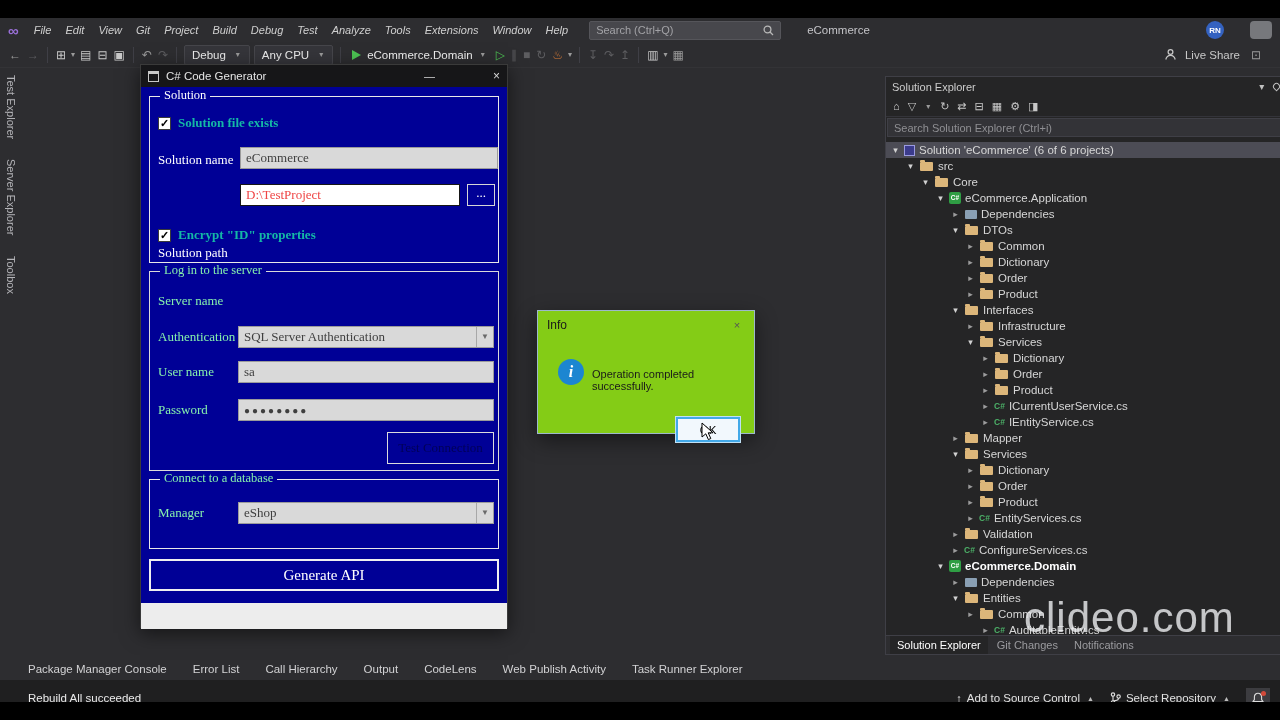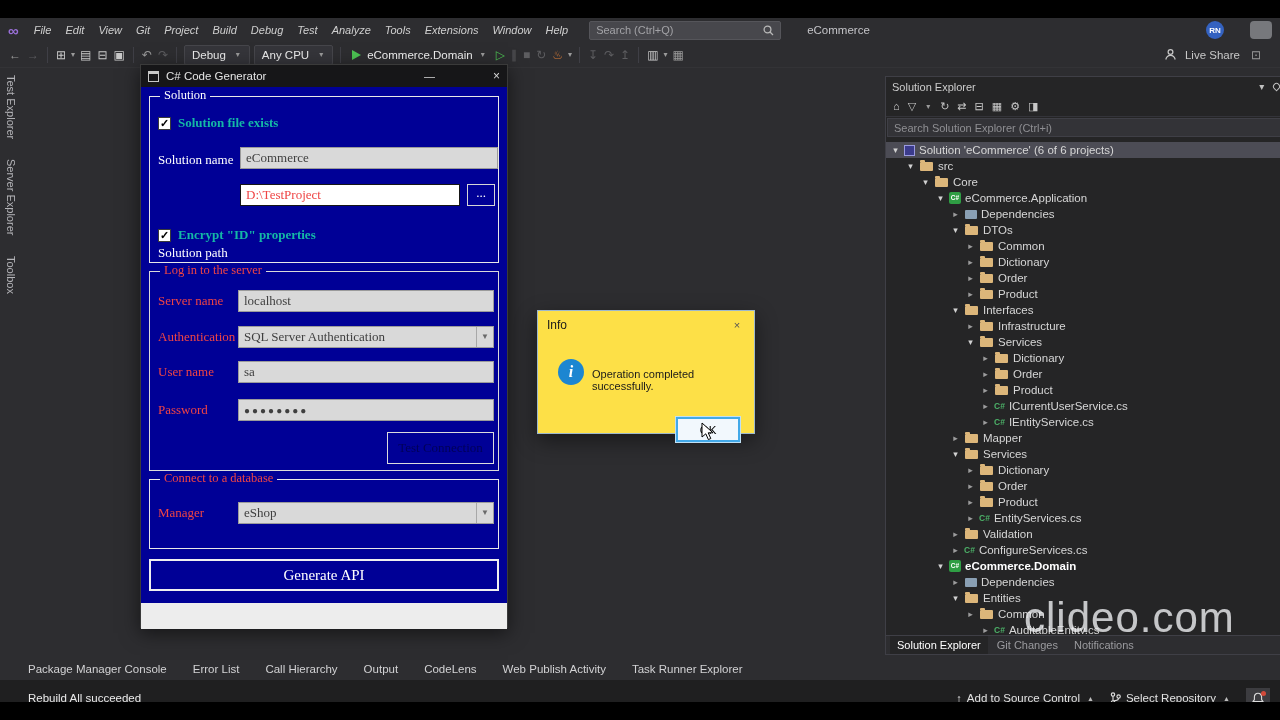--- a/index.html
+++ b/index.html
@@ -68,36 +68,36 @@
   
   .dlg { position:absolute; left:140px; top:46px; width:368px; height:564px; background:#000096; border:1px solid #3a3a3a; box-shadow:0 5px 18px rgba(0,0,0,.55); }
   .dlg-tb { height:22px; background:#161618; display:flex; align-items:center; padding:0 7px; }
   .dlg-ico { width:11px; height:11px; border:1px solid #c8c8c8; border-top:3px solid #c8c8c8; }
   .dlg-title { color:#e4e4e4; font-size:11.5px; margin-left:7px; flex:1; }
   .dlg-min { color:#d8d8d8; font-size:11px; margin-right:58px; }
   .dlg-x { color:#d8d8d8; font-size:12px; }
   .dlg-body { position:relative; height:542px; font-family:"Liberation Serif",serif; }
   .grp { position:absolute; left:8px; width:350px; border:1px solid #e8e8e8; }
   .grp-lbl { position:absolute; top:-9px; left:10px; background:#000096; padding:0 4px; font-size:12.5px; color:#fff; }
-  .grp-lbl.dim, .dlbl.dim { color:#ef4444;font-family:Liberation Serif, serif; }
+  .grp-lbl.dim, .dlbl.dim { color:#86efac;font-family:Liberation Serif, serif; }
   .dlbl { position:absolute; font-size:13px; color:#fff; white-space:nowrap; }
   .cb { position:absolute; display:flex; align-items:center; gap:7px; }
   .cb .box { width:13px; height:13px; background:#fff; border:1px solid #3a3a3a; color:#000; font-family:"Liberation Sans",sans-serif; font-weight:bold; font-size:11px; line-height:11px; text-align:center; }
   .cb .cap { font-weight:bold; font-size:13px; color:#14b8a6; }
   .fld { position:absolute; height:22px; background:#d9d9d9; border:1px solid #9b9b9b; font-size:13px; color:#3f3f3f; line-height:20px; padding:0 5px; white-space:nowrap; overflow:hidden; }
   .fld.white { background:#fff; border-color:#161616; color:#ef4444; }
   .fld.pw { letter-spacing:2px; font-size:10px; line-height:21px; }
   .cv { position:absolute; right:0; top:0; bottom:0; width:17px; border-left:1px solid #a8a8a8; color:#6a6a6a; font-size:8px; line-height:20px; text-align:center; }
   .dotbtn { position:absolute; width:28px; height:22px; background:#000096; border:1px solid #d6d6d6; color:#fff; font-size:13px; line-height:16px; text-align:center; }
   .testbtn { position:absolute; left:237px; top:160px; width:107px; height:32px; background:#000096; border:1px solid #dcdcdc; color:#000058; font-size:13px; line-height:30px; text-align:center; }
   .genbtn { position:absolute; left:8px; top:472px; width:350px; height:32px; background:#000096; border:2px solid #f0f0f0; color:#fff; font-size:15px; line-height:28px; text-align:center; }
   .dlg-strip { position:absolute; left:0; right:0; bottom:0; height:26px; background:#ededed; }
 
   
-  .info { position:absolute; left:537px; top:292px; width:218px; height:124px; background:#fde047; border:1px solid #9db8cc; box-shadow:0 7px 20px rgba(0,0,0,.45); }
+  .info { position:absolute; left:537px; top:292px; width:218px; height:124px; background:#84cc16; border:1px solid #9db8cc; box-shadow:0 7px 20px rgba(0,0,0,.45); }
   .info-tb { height:28px; display:flex; align-items:center; padding-left:9px; }
   .info-title { font-size:12px; color:#1a1a1a; flex:1; }
   .info-x { width:34px; height:28px; color:#555; font-size:11px; display:flex; align-items:center; justify-content:center; }
   .info-ic { position:absolute; left:20px; top:48px; width:26px; height:26px; border-radius:50%; background:#1c86d1; color:#fff; font-family:"Liberation Serif",serif; font-style:italic; font-weight:bold; font-size:16px; display:flex; align-items:center; justify-content:center; }
   .info-msg { position:absolute; left:54px; top:57px; font-size:11px; color:#1a1a1a; }
   .okbtn { position:absolute; left:138px; top:106px; width:64px; height:25px; background:#f2f8fd; border:2px solid #43a9e8; box-shadow:0 0 0 1px #bfe0f5; font-size:11.5px; color:#000; display:flex; align-items:center; justify-content:center; }
 
   
   .bottom-tabs { position:absolute; left:0; top:640px; width:100%; height:22px; display:flex; align-items:center; gap:26px; padding-left:28px; }
   .b-tab { color:#d2d2d4; font-size:11.5px; cursor:default; }
@@ -427,21 +427,20 @@
           <div class="dotbtn" style="left:317px;top:87px;">...</div>
           <div class="cb" style="left:8px;top:130px;">
             <span class="box">✓</span>
             <span class="cap">Encrypt "ID" properties</span>
           </div>
         </div>
 
         <div class="grp" style="top:184px;height:200px;border-color:#dadada;">
           <span class="grp-lbl dim">Log in to the server</span>
           <span class="dlbl dim" style="left:8px;top:21px;">Server name</span>
-          <div class="fld" style="left:88px;top:18px;width:256px;">localhost</div>
           <span class="dlbl dim" style="left:8px;top:57px;">Authentication</span>
           <div class="fld" style="left:88px;top:54px;width:256px;">
             <span>SQL Server Authentication</span>
             <span class="cv">▼</span>
           </div>
           <span class="dlbl dim" style="left:8px;top:92px;">User name</span>
           <div class="fld" style="left:88px;top:89px;width:256px;">sa</div>
           <span class="dlbl dim" style="left:8px;top:130px;">Password</span>
           <div class="fld pw" style="left:88px;top:127px;width:256px;">●●●●●●●●</div>
           <div class="testbtn">Test Connection</div>

